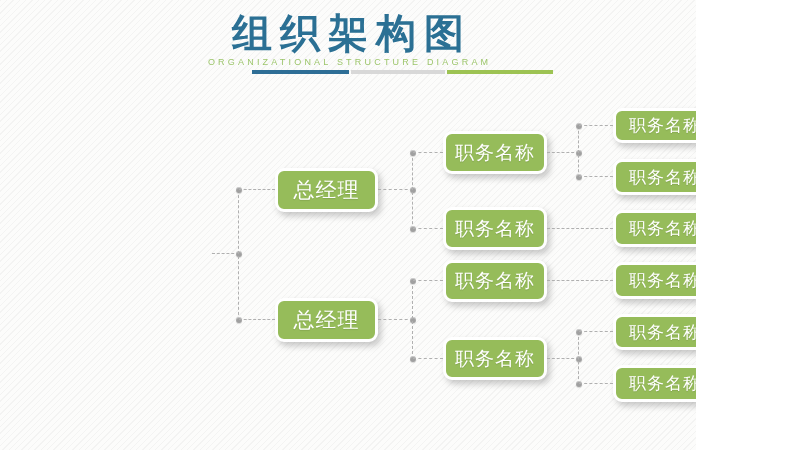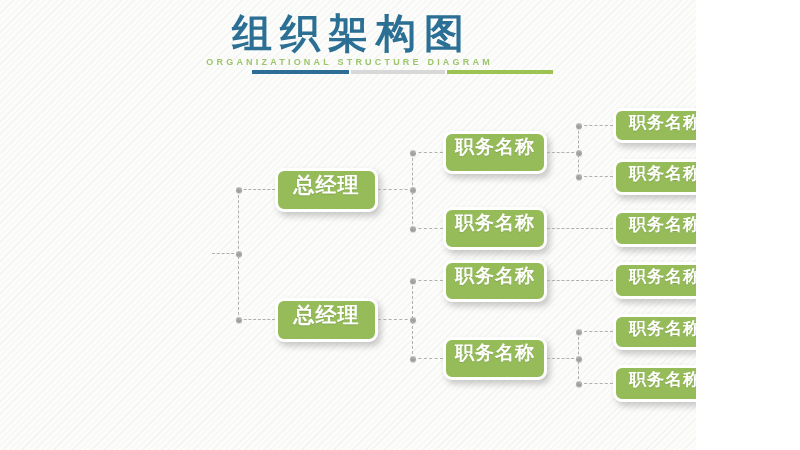--- a/index.html
+++ b/index.html
@@ -25,35 +25,35 @@
   }
   .title{
     position:absolute;top:10px;left:0;right:0;margin:0;
     text-align:center;font-size:40px;font-weight:bold;line-height:1.15;
     color:var(--title-blue);letter-spacing:8px;text-indent:8px;
   }
   .subtitle{
     position:absolute;top:56px;left:0;right:0;
     text-align:center;font-size:9px;line-height:12px;
     color:var(--subtitle-green);letter-spacing:3.2px;text-indent:3.2px;
-    font-weight:bold;
+    font-weight:normal;
   }
   .bar{position:absolute;top:70px;left:252px;width:303px;height:4px;display:flex;gap:2px;}
   .seg{height:100%;}
   .seg-blue{width:97px;background:var(--bar-blue);}
   .seg-gray{width:94px;background:var(--bar-gray);}
   .seg-green{width:106px;background:var(--bar-green);}
   .chart{position:absolute;inset:0;}
   .node{
     position:absolute;box-sizing:border-box;
     background:var(--node-green);
     border:3px solid #FFFFFF;border-radius:9px;
     box-shadow:3px 4px 6px rgba(120,120,120,0.40);
-    color:var(--node-text);font-weight:bold;
-    display:flex;justify-content:center;
+    color:var(--node-text);font-weight:normal;
+    display:flex;align-items:center;justify-content:center;
     letter-spacing:1px;
     text-shadow:0 1px 1px rgba(0,0,0,0.12);
   }
   .line-h{position:absolute;height:0;border-top:1px dashed var(--line-gray);}
   .line-v{position:absolute;width:0;border-left:1px dashed var(--line-gray);}
   .dot{
     position:absolute;width:6px;height:6px;border-radius:50%;
     background:var(--dot-gray);
     box-shadow:inset 0 1px 1px rgba(255,255,255,0.5), 0 1px 1px rgba(0,0,0,0.15);
   }

